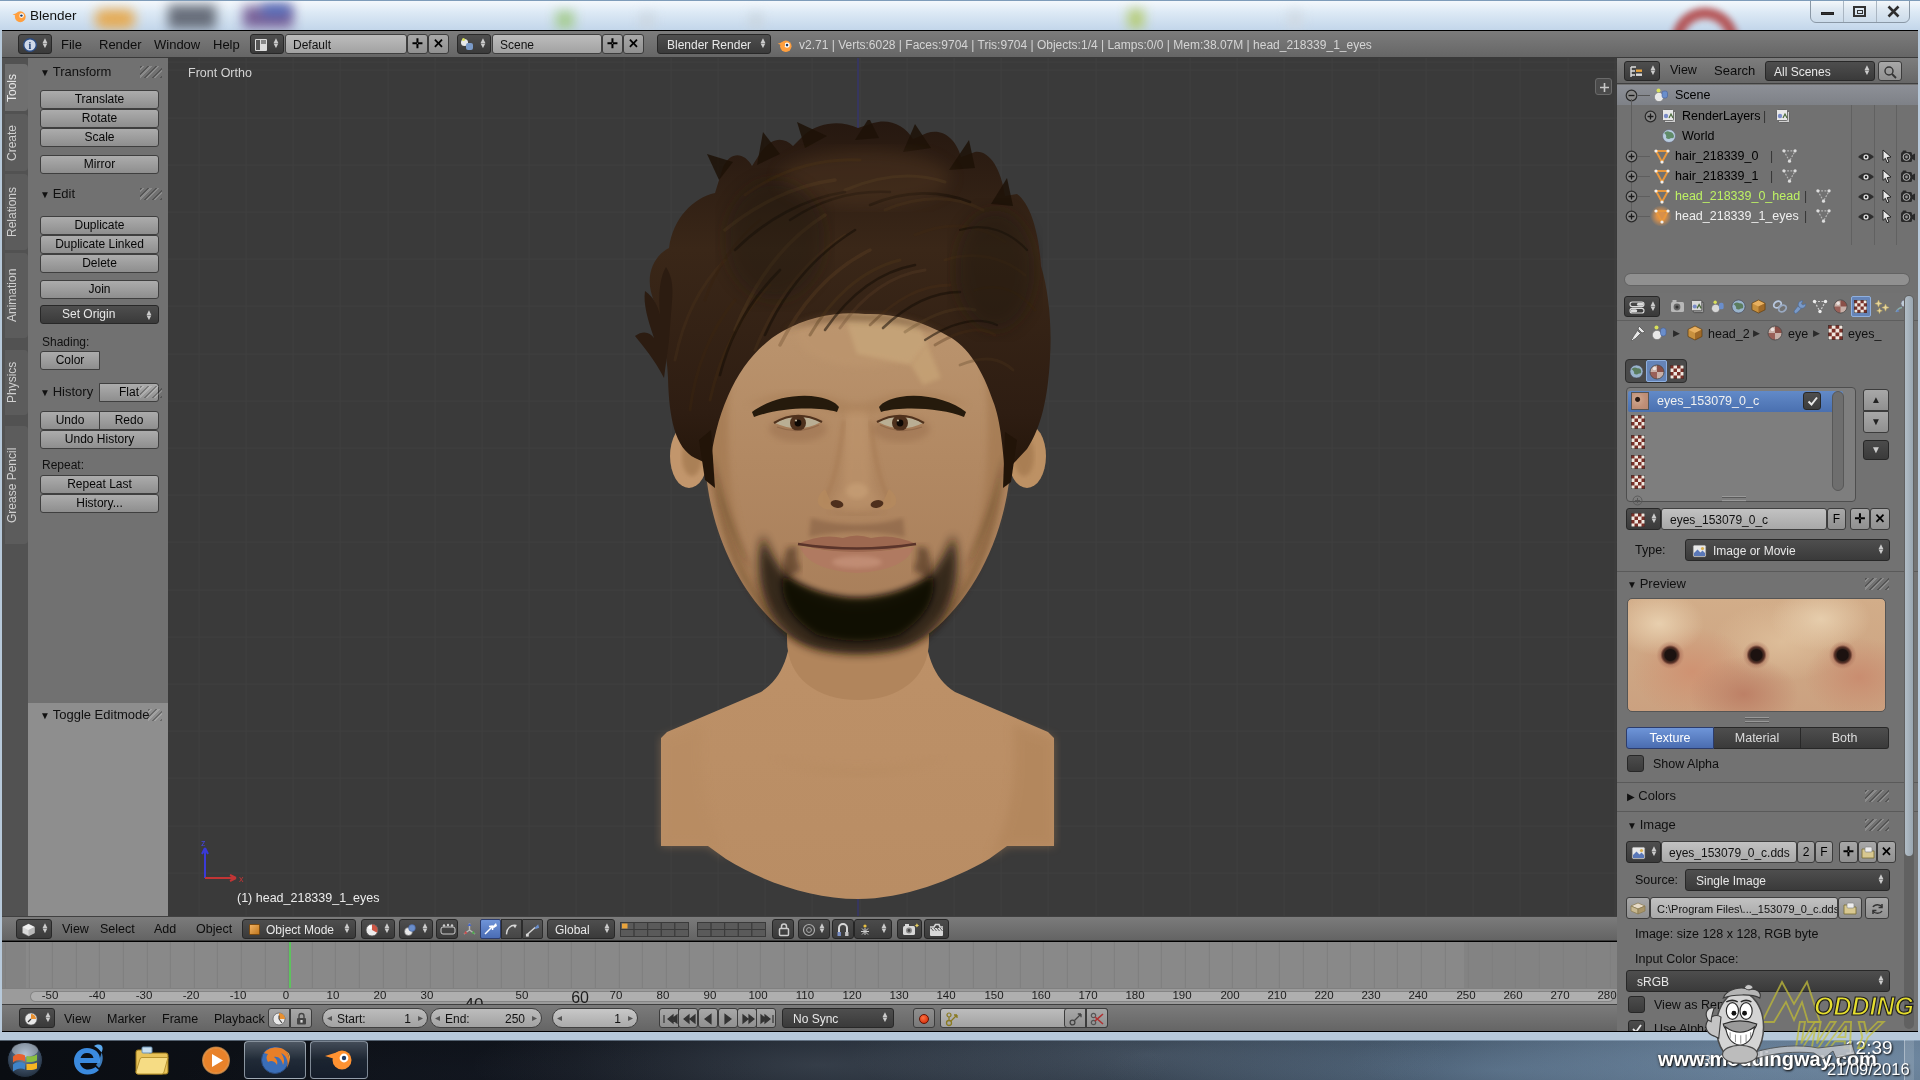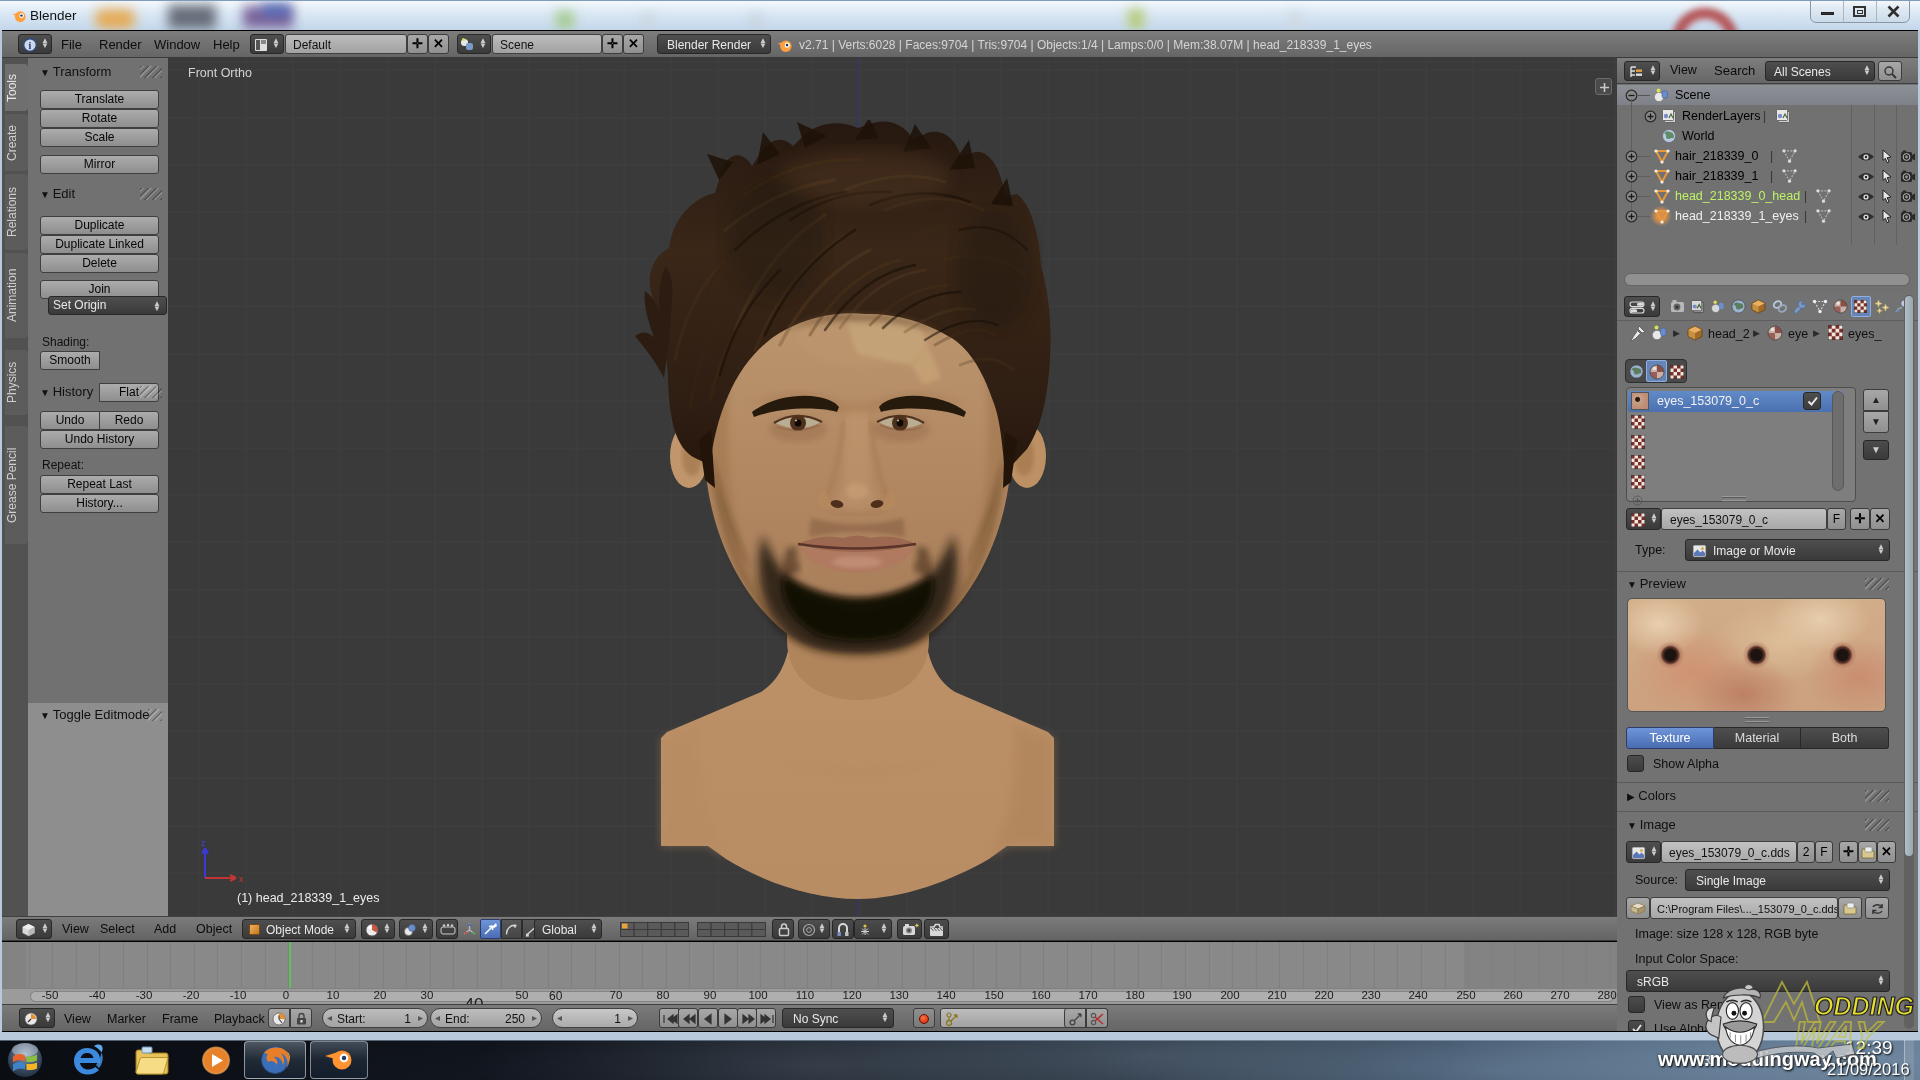--- a/index.html
+++ b/index.html
@@ -328,24 +328,24 @@
     <div class="sbtn" style="top:32px;">Translate</div>
     <div class="sbtn" style="top:51px;">Rotate</div>
     <div class="sbtn" style="top:70px;">Scale</div>
     <div class="sbtn" style="top:97px;">Mirror</div>
     <div class="phdr" style="left:12px;top:128px;">Edit</div>
       <div class="abs" style="left:112px;top:130px;width:22px;height:12px;background:repeating-linear-gradient(135deg, rgba(0,0,0,.25) 0 1.5px, rgba(255,255,255,.18) 1.5px 3px, transparent 3px 5.5px);"></div>
     <div class="sbtn" style="top:158px;">Duplicate</div>
     <div class="sbtn" style="top:177px;">Duplicate Linked</div>
     <div class="sbtn" style="top:196px;">Delete</div>
     <div class="sbtn" style="top:222px;">Join</div>
-    <div class="sbtn" style="top:238px;background:linear-gradient(#4e4e4e,#3a3a3a);color:#e8e8e8;border-color:#282828;text-align:left;padding-left:4px;margin-left:8px;">Set Origin
+    <div class="sbtn" style="top:247px;background:linear-gradient(#4e4e4e,#3a3a3a);color:#e8e8e8;border-color:#282828;text-align:left;padding-left:21px;">Set Origin
       <div class="updn" style="left:104px;top:4px;">▲<br>▼</div></div>
     <div class="lbl" style="top:277px;">Shading:</div>
-    <div class="sbtn" style="top:293px;width:60px;border-radius:3px 0 0 3px;">Smooth</div>
+    <div class="sbtn" style="top:293px;width:60px;border-radius:3px 0 0 3px;">Color</div>
     <div class="sbtn" style="top:293px;left:71px;width:60px;border-radius:0 3px 3px 0;margin-top:32px;">Flat</div>
     <div class="phdr" style="left:12px;top:326px;">History</div>
       <div class="abs" style="left:112px;top:328px;width:22px;height:12px;background:repeating-linear-gradient(135deg, rgba(0,0,0,.25) 0 1.5px, rgba(255,255,255,.18) 1.5px 3px, transparent 3px 5.5px);"></div>
     <div class="sbtn" style="top:353px;width:60px;border-radius:3px 0 0 3px;">Undo</div>
     <div class="sbtn" style="top:353px;left:71px;width:60px;border-radius:0 3px 3px 0;">Redo</div>
     <div class="sbtn" style="top:372px;">Undo History</div>
     <div class="lbl" style="top:400px;">Repeat:</div>
     <div class="sbtn" style="top:417px;">Repeat Last</div>
     <div class="sbtn" style="top:436px;">History...</div>
   </div>
@@ -413,21 +413,21 @@
           <path d="M14 3 l-4 0 l2.5 3 Z" fill="#d8d8d8"></path>
         </svg>
     </div>
     <div class="abs" style="left:520px;top:2px;width:21px;height:20px;background:linear-gradient(#585858,#454545);border:1px solid #2c2c2c;border-radius:0 2px 2px 0;">
       <svg class="abs" style="left:2px;top:2px" width="16" height="16" viewBox="0 0 17 16">
           <path d="M2 13 L11 5" stroke="#d8d8d8" stroke-width="1.5" fill="none"></path>
           <path d="M10 6 l4 -4 l1 3.5 l-3.5 1.5 Z" fill="#6a8ecb"></path>
           <rect x="1" y="12" width="3" height="3" fill="#d8d8d8"></rect>
         </svg>
     </div>
-    <div class="ddd" style="left:532px;top:2px;width:68px;height:20px;">
+    <div class="ddd" style="left:545px;top:2px;width:68px;height:20px;">
       <span style="position:absolute;left:7px;top:3px;font-size:12px;">Global</span>
       <div class="updn" style="left:55px;top:3px;">▲<br>▼</div>
     </div>
     <div class="abs" style="left:618px;top:5px;">
       <svg width="146" height="15" viewBox="0 0 146 15">
         <g fill="#5a5a5a" stroke="#3a3a3a" stroke-width="1">
           <rect x="0.5" y="0.5" width="13.6" height="7"></rect>
             <rect x="14.1" y="0.5" width="13.6" height="7"></rect>
             <rect x="27.7" y="0.5" width="13.6" height="7"></rect>
             <rect x="41.3" y="0.5" width="13.6" height="7"></rect>
@@ -507,21 +507,21 @@
         <span class="abs" style="left:75px;top:1px;width:40px;text-align:center;color:#1c1c1c;font-size:11.5px;">-40</span>
         <span class="abs" style="left:122px;top:1px;width:40px;text-align:center;color:#1c1c1c;font-size:11.5px;">-30</span>
         <span class="abs" style="left:169px;top:1px;width:40px;text-align:center;color:#1c1c1c;font-size:11.5px;">-20</span>
         <span class="abs" style="left:216px;top:1px;width:40px;text-align:center;color:#1c1c1c;font-size:11.5px;">-10</span>
         <span class="abs" style="left:264px;top:1px;width:40px;text-align:center;color:#1c1c1c;font-size:11.5px;">0</span>
         <span class="abs" style="left:311px;top:1px;width:40px;text-align:center;color:#1c1c1c;font-size:11.5px;">10</span>
         <span class="abs" style="left:358px;top:1px;width:40px;text-align:center;color:#1c1c1c;font-size:11.5px;">20</span>
         <span class="abs" style="left:405px;top:1px;width:40px;text-align:center;color:#1c1c1c;font-size:11.5px;">30</span>
         <span class="abs" style="left:452px;top:7px;width:40px;text-align:center;color:#1c1c1c;font-size:17px;">40</span>
         <span class="abs" style="left:500px;top:1px;width:40px;text-align:center;color:#1c1c1c;font-size:11.5px;">50</span>
-        <span class="abs" style="left:547px;top:1px;width:40px;text-align:left;color:#1c1c1c;font-size:12px;">60</span>
+        <span class="abs" style="left:547px;top:1px;width:40px;text-align:right;color:#1c1c1c;font-size:16px;">60</span>
         <span class="abs" style="left:594px;top:1px;width:40px;text-align:center;color:#1c1c1c;font-size:11.5px;">70</span>
         <span class="abs" style="left:641px;top:1px;width:40px;text-align:center;color:#1c1c1c;font-size:11.5px;">80</span>
         <span class="abs" style="left:688px;top:1px;width:40px;text-align:center;color:#1c1c1c;font-size:11.5px;">90</span>
         <span class="abs" style="left:736px;top:1px;width:40px;text-align:center;color:#1c1c1c;font-size:11.5px;">100</span>
         <span class="abs" style="left:783px;top:1px;width:40px;text-align:center;color:#1c1c1c;font-size:11.5px;">110</span>
         <span class="abs" style="left:830px;top:1px;width:40px;text-align:center;color:#1c1c1c;font-size:11.5px;">120</span>
         <span class="abs" style="left:877px;top:1px;width:40px;text-align:center;color:#1c1c1c;font-size:11.5px;">130</span>
         <span class="abs" style="left:924px;top:1px;width:40px;text-align:center;color:#1c1c1c;font-size:11.5px;">140</span>
         <span class="abs" style="left:972px;top:1px;width:40px;text-align:center;color:#1c1c1c;font-size:11.5px;">150</span>
         <span class="abs" style="left:1019px;top:1px;width:40px;text-align:center;color:#1c1c1c;font-size:11.5px;">160</span>

